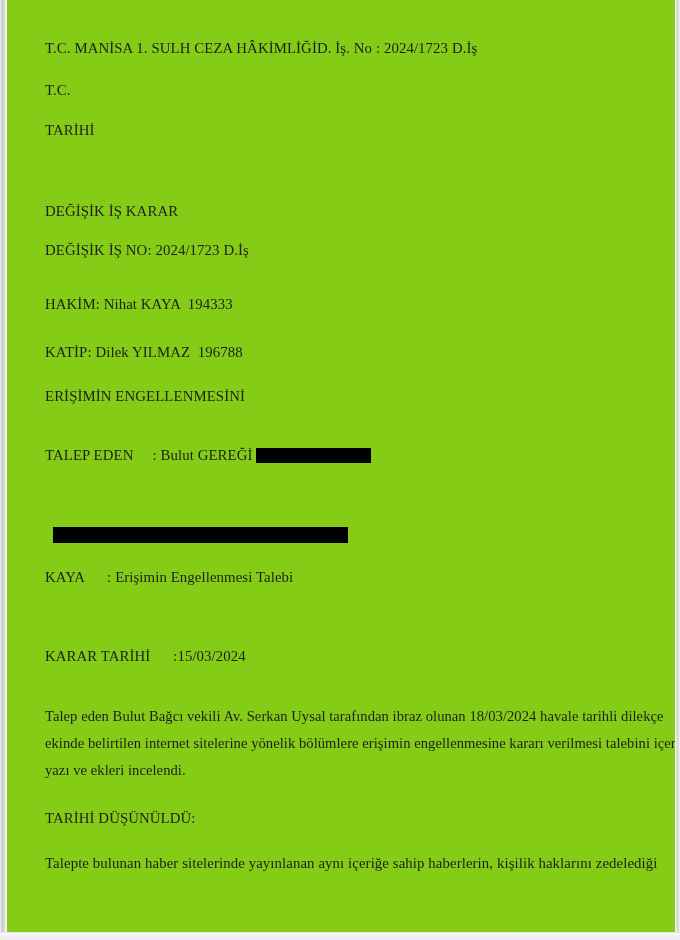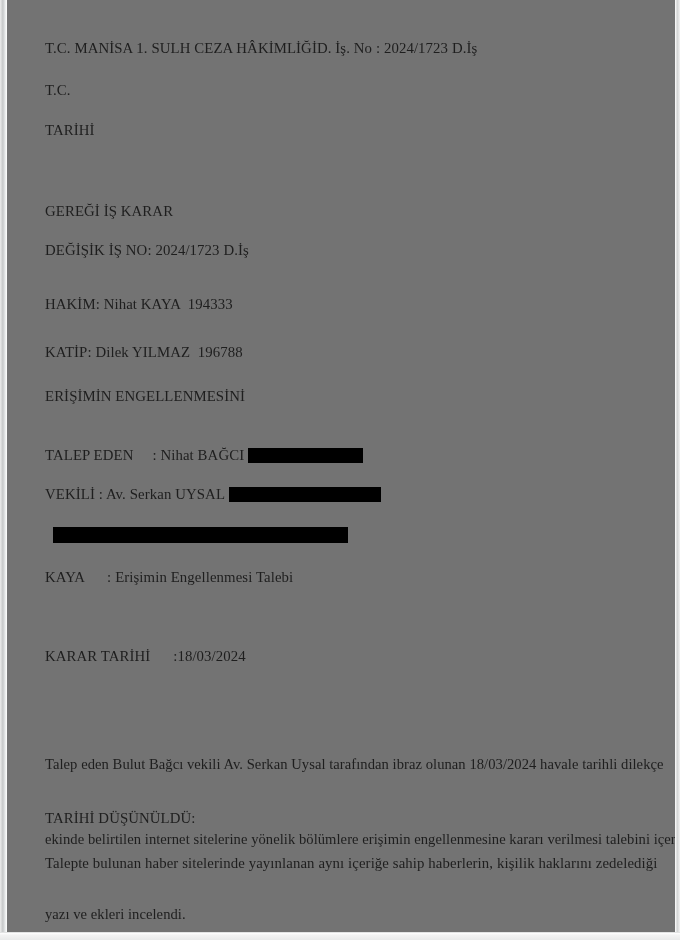--- a/index.html
+++ b/index.html
@@ -4,21 +4,21 @@
 <style>
   html, body {
     margin: 0;
     padding: 0;
     background: #ffffff;
   }
   .photo {
     position: relative;
     width: 680px;
     height: 940px;
-    background: #737373;
+    background: #84cc16;
     overflow: hidden;
     font-family: "Liberation Serif", "DejaVu Serif", serif;
     color: #1e1e1e;
   }
   
   .edge-left {
     position: absolute; left: 0; top: 0; bottom: 0; width: 7px;
     background: linear-gradient(to right, #ececec 0%, #c6c8c9 40%, #eef0f0 80%, #ffffff 100%);
   }
   .edge-right {
@@ -60,47 +60,45 @@
     position: absolute;
     left: 45px;
     top: 703px;
     width: 600px;
   }
   .para-line {
     white-space: nowrap;
     font-size: 14.6px;
     line-height: 27px;
     letter-spacing: 0.05px;
-    margin-top: 48px;
   }
 </style>
 </head>
 <body>
 
 <div class="photo">
 
   <div class="line" style="top:40px">T.C. MANİSA 1. SULH CEZA HÂKİMLİĞİD. İş. No : 2024/1723 D.İş</div>
   <div class="line" style="top:82px">T.C.</div>
   <div class="line" style="top:122px">TARİHİ</div>
-  <div class="line" style="top:203px">GEREĞİ İŞ KARAR</div>
+  <div class="line" style="top:203px">DEĞİŞİK İŞ KARAR</div>
   <div class="line" style="top:242px">DEĞİŞİK İŞ NO: 2024/1723 D.İş</div>
 
   <div class="line" style="top:296px">HAKİM: Nihat KAYA  194333</div>
   <div class="line" style="top:344px">KATİP: Dilek YILMAZ  196788</div>
 
   <div class="line" style="top:388px">ERİŞİMİN ENGELLENMESİNİ</div>
 
-  <div class="line" style="top:447px"><span>TALEP EDEN     : Nihat BAĞCI</span><span class="redaction redaction-1"></span></div>
+  <div class="line" style="top:447px"><span>TALEP EDEN     : Bulut GEREĞİ</span><span class="redaction redaction-1"></span></div>
 
-  <div class="line" style="top:486px"><span>VEKİLİ : Av. Serkan UYSAL</span><span class="redaction redaction-2"></span></div>
 
   <div class="redaction-3"></div>
 
   <div class="line" style="top:569px">KAYA      : Erişimin Engellenmesi Talebi</div>
-  <div class="line" style="top:648px">KARAR TARİHİ      :18/03/2024</div>
+  <div class="line" style="top:648px">KARAR TARİHİ      :15/03/2024</div>
 
   <div class="para">
     <div class="para-line">Talep eden Bulut Bağcı vekili Av. Serkan Uysal tarafından ibraz olunan 18/03/2024 havale tarihli dilekçe</div>
     <div class="para-line">ekinde belirtilen internet sitelerine yönelik bölümlere erişimin engellenmesine kararı verilmesi talebini içerir</div>
     <div class="para-line">yazı ve ekleri incelendi.</div>
   </div>
 
   <div class="line" style="top:810px">TARİHİ DÜŞÜNÜLDÜ:</div>
   <div class="line" style="top:855px">Talepte bulunan haber sitelerinde yayınlanan aynı içeriğe sahip haberlerin, kişilik haklarını zedelediği</div>
 

